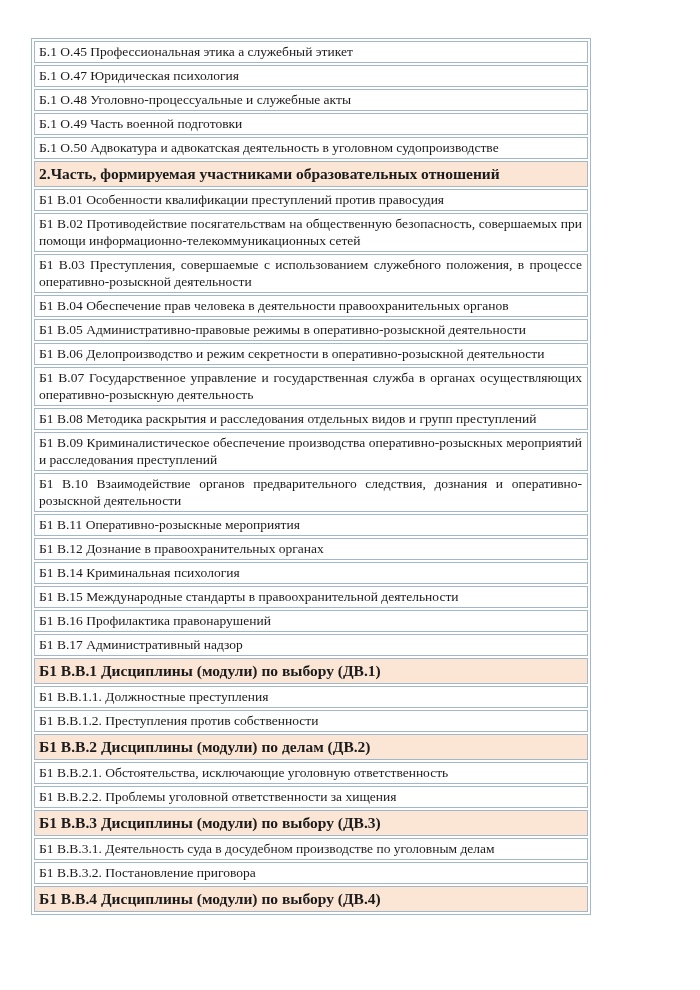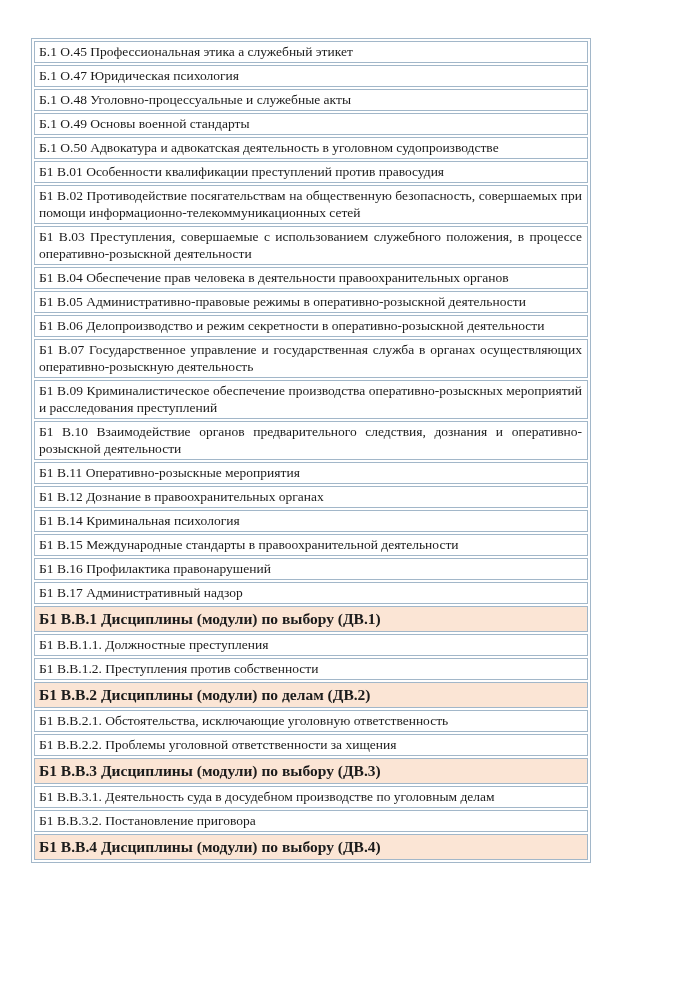--- a/index.html
+++ b/index.html
@@ -53,29 +53,31 @@
   }
 </style>
 </head>
 <body>
 
 <div class="page">
   <div class="doc-table">
       <div class="row item">Б.1 О.45 Профессиональная этика а служебный этикет</div>
       <div class="row item">Б.1 О.47 Юридическая психология</div>
       <div class="row item">Б.1 О.48 Уголовно-процессуальные и служебные акты</div>
-      <div class="row item">Б.1 О.49 Основы военной стандарты</div>
+      <div class="row item">Б.1 О.49 Часть военной подготовки</div>
       <div class="row item">Б.1 О.50 Адвокатура и адвокатская деятельность в уголовном судопроизводстве</div>
+      <div class="row section">2.Часть, формируемая участниками образовательных отношений</div>
       <div class="row item">Б1 В.01 Особенности квалификации преступлений против правосудия</div>
       <div class="row item">Б1 В.02 Противодействие посягательствам на общественную безопасность, совершаемых при помощи информационно-телекоммуникационных сетей</div>
       <div class="row item">Б1 В.03 Преступления, совершаемые с использованием служебного положения, в процессе оперативно-розыскной деятельности</div>
       <div class="row item">Б1 В.04 Обеспечение прав человека в деятельности правоохранительных органов</div>
       <div class="row item">Б1 В.05 Административно-правовые режимы в оперативно-розыскной деятельности</div>
       <div class="row item">Б1 В.06 Делопроизводство и режим секретности в оперативно-розыскной деятельности</div>
       <div class="row item">Б1 В.07 Государственное управление и государственная служба в органах осуществляющих оперативно-розыскную деятельность</div>
+      <div class="row item">Б1 В.08 Методика раскрытия и расследования отдельных видов и групп преступлений</div>
       <div class="row item">Б1 В.09 Криминалистическое обеспечение производства оперативно-розыскных мероприятий и расследования преступлений</div>
       <div class="row item">Б1 В.10 Взаимодействие органов предварительного следствия, дознания и оперативно-розыскной деятельности</div>
       <div class="row item">Б1 В.11 Оперативно-розыскные мероприятия</div>
       <div class="row item">Б1 В.12 Дознание в правоохранительных органах</div>
       <div class="row item">Б1 В.14 Криминальная психология</div>
       <div class="row item">Б1 В.15 Международные стандарты в правоохранительной деятельности</div>
       <div class="row item">Б1 В.16 Профилактика правонарушений</div>
       <div class="row item">Б1 В.17 Административный надзор</div>
       <div class="row section">Б1 В.В.1 Дисциплины (модули) по выбору (ДВ.1)</div>
       <div class="row item">Б1 В.В.1.1. Должностные преступления</div>

